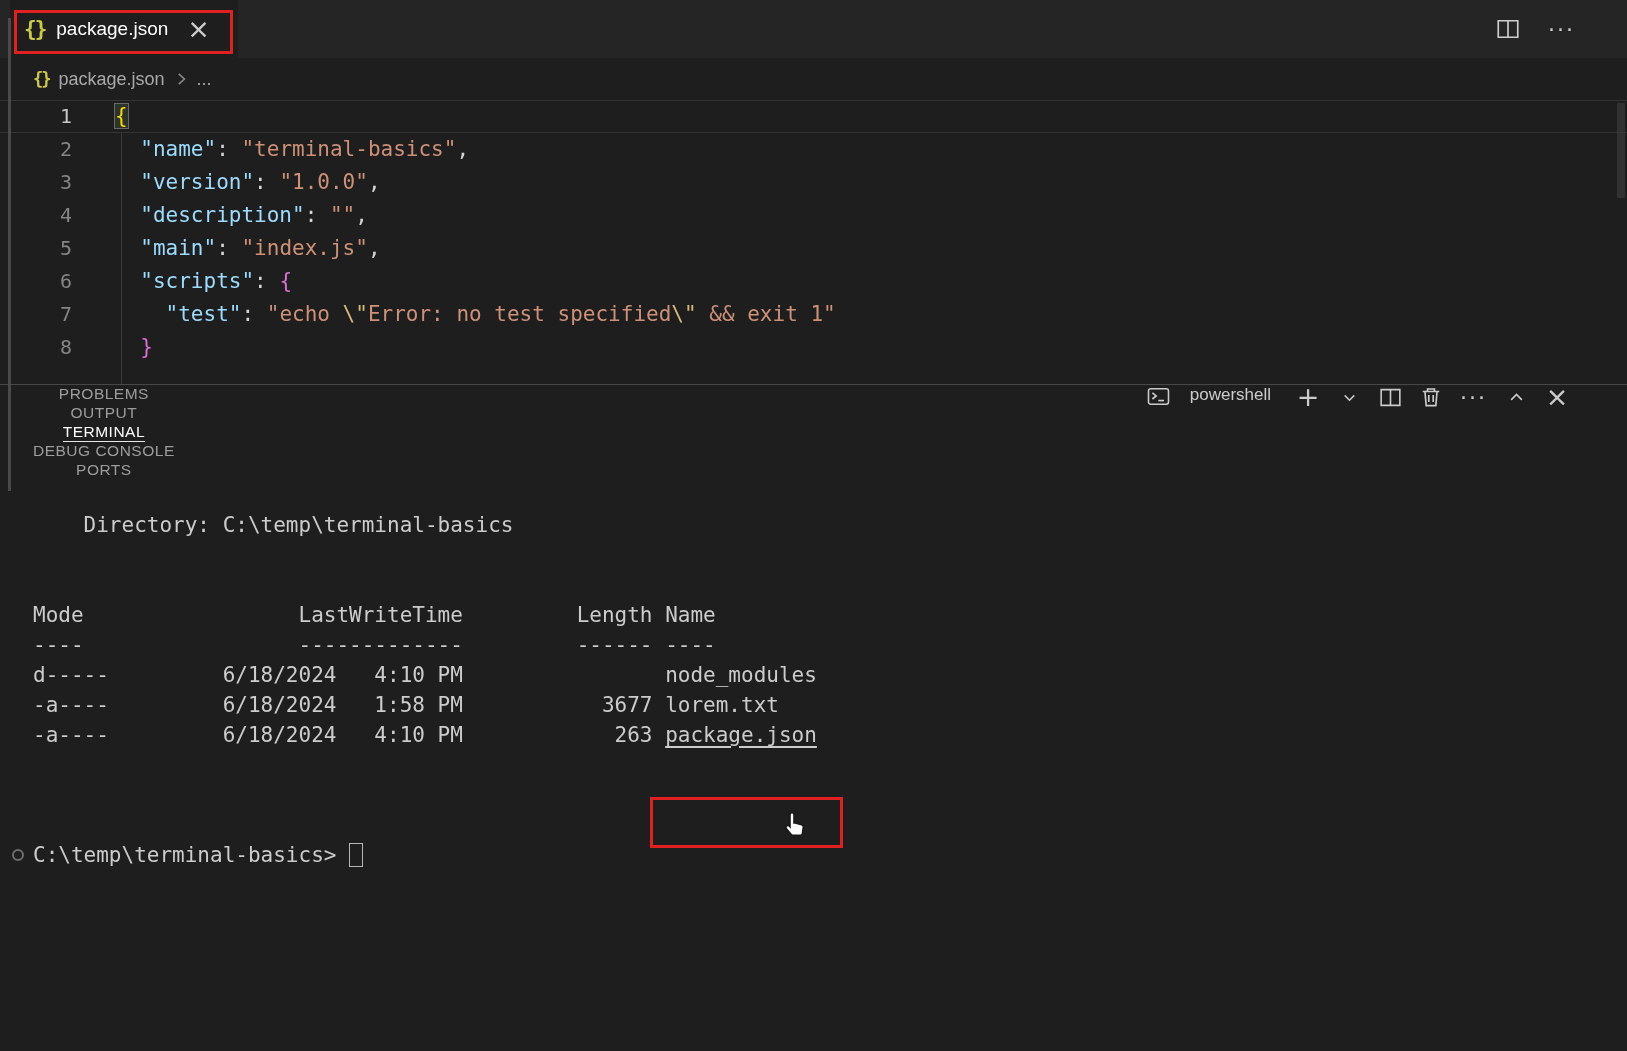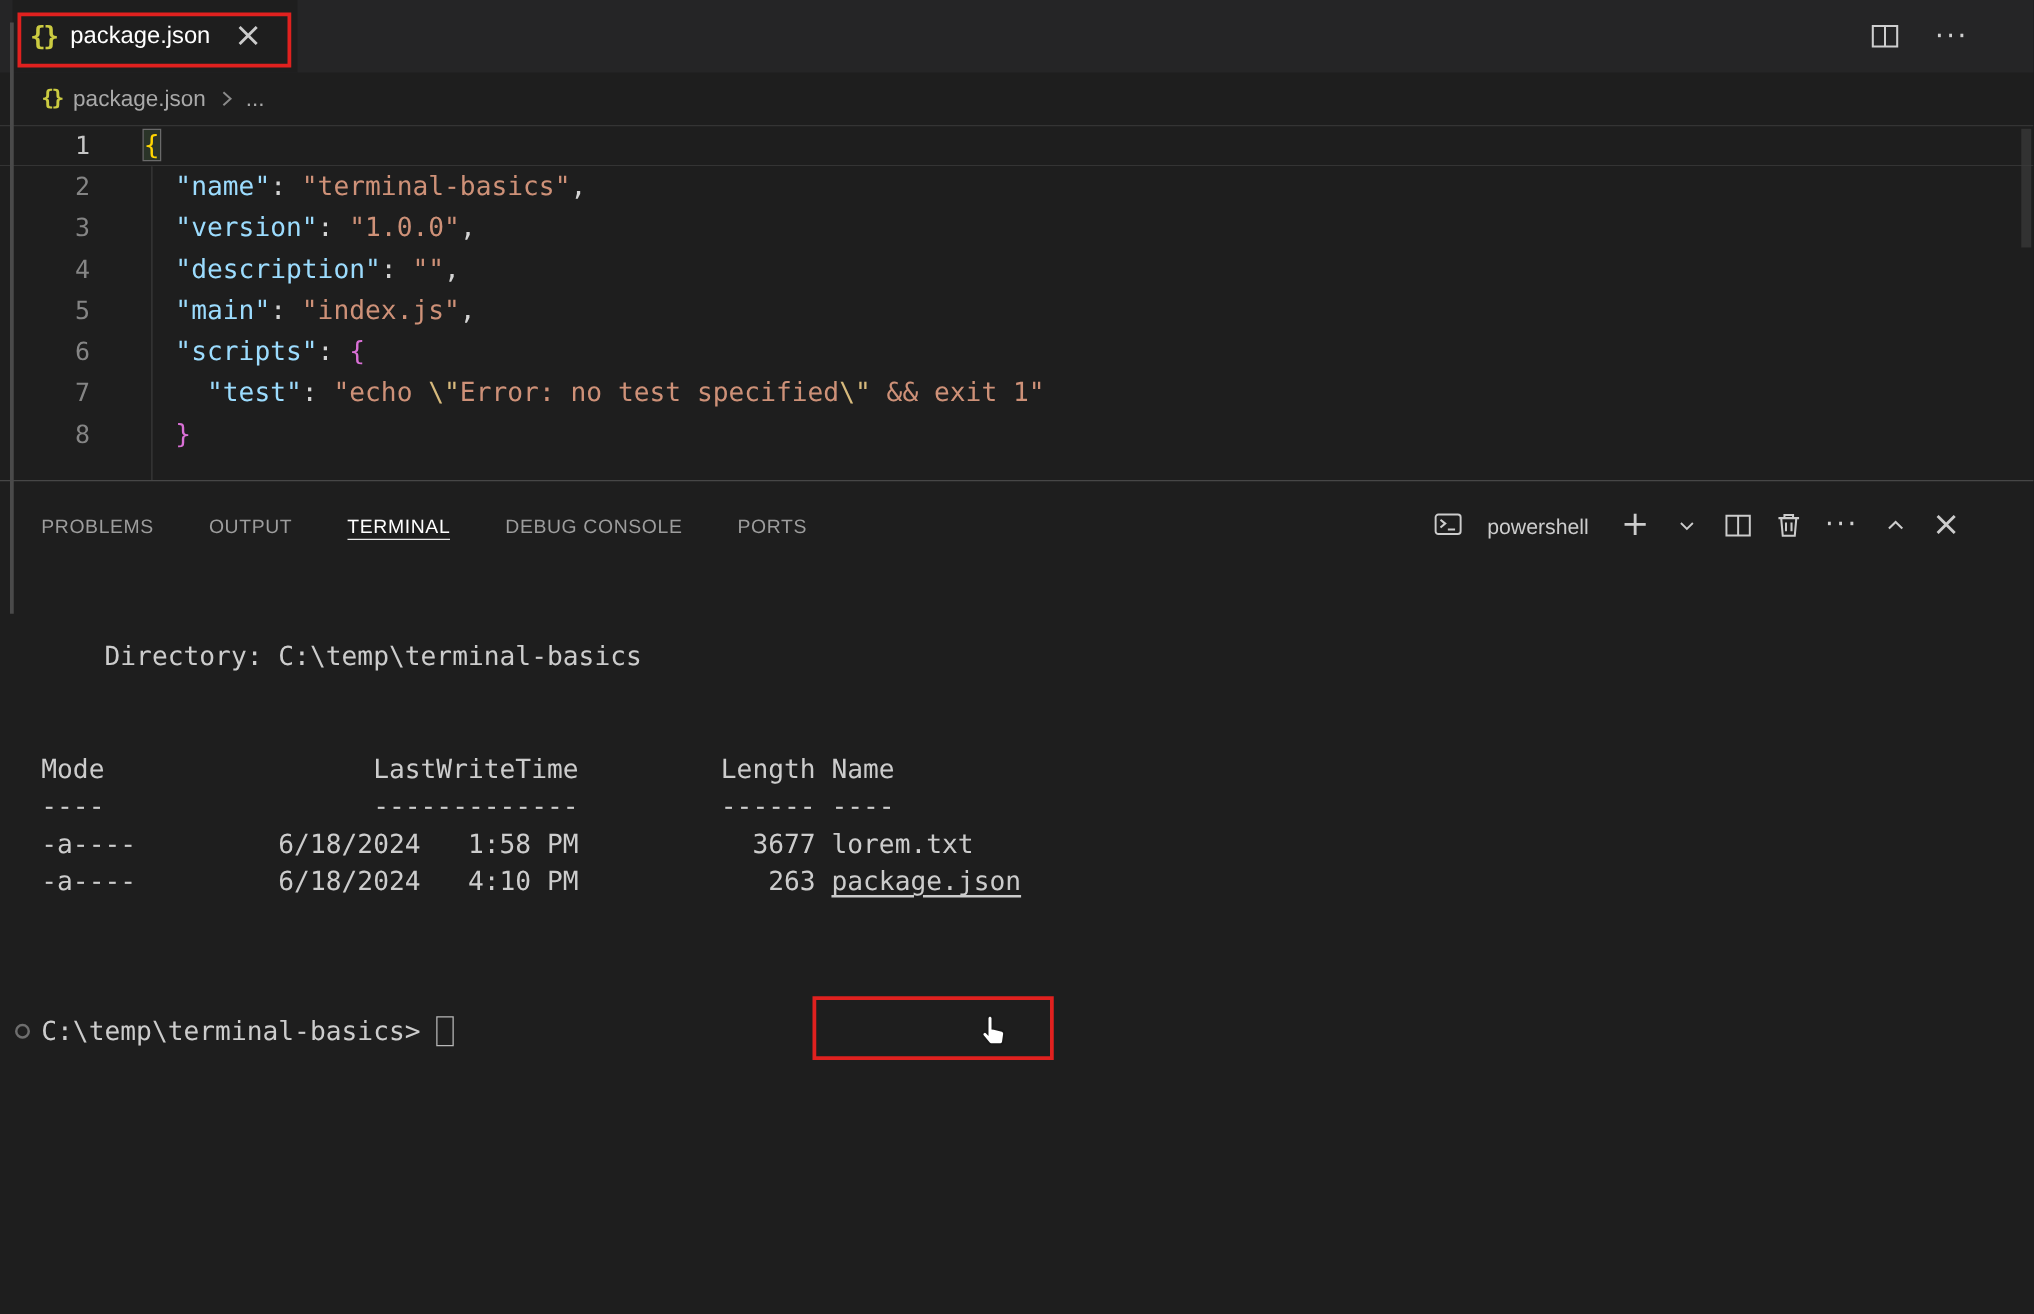--- a/index.html
+++ b/index.html
@@ -37,21 +37,21 @@
   #indent-guide{position:absolute;left:121px;top:33px;width:1px;height:251px;background:#3a3a3a;}
   #editor-scrollbar{position:absolute;right:2px;top:3px;width:8px;height:95px;background:#3a3a3a;opacity:.7;}
 
   
   #divider{position:absolute;left:0;top:384px;width:100%;height:1px;background:#474747;}
   #panelbar{position:absolute;left:0;top:385px;width:100%;height:47px;display:flex;align-items:stretch;
             padding-left:33px;box-sizing:border-box;}
   .ptab{display:flex;align-items:center;margin-right:44px;color:#9d9d9d;font-size:15.5px;
         letter-spacing:.5px;border-bottom:1.5px solid transparent;box-sizing:border-box;}
   .ptab.active{color:#ffffff;border-bottom-color:#e7e7e7;}
-  #panel-actions{position:absolute;right:58px;top:385px;height:47px;display:flex;align-items:flex-end;gap:17px;color:#cccccc;}
+  #panel-actions{position:absolute;right:58px;top:385px;height:47px;display:flex;align-items:flex-start;gap:17px;color:#cccccc;}
   #panel-actions .lbl{font-size:17px;margin-left:2px;margin-right:8px;}
   .ibtn{display:flex;align-items:center;justify-content:center;width:24px;height:24px;}
   .plus{font-size:27px;font-weight:normal;color:#cccccc;font-family:"DejaVu Sans",sans-serif;line-height:22px;}
   .xclose{font-size:27px;color:#cccccc;font-family:"DejaVu Sans",sans-serif;line-height:22px;}
 
   
   #terminal{position:absolute;left:0;top:432px;width:100%;height:619px;}
   #term-rows{padding:18px 0 0 33px;}
   .trow{height:30px;line-height:30px;white-space:pre;position:relative;
         font-family:"DejaVu Sans Mono",monospace;font-size:21px;color:#cccccc;}
@@ -113,21 +113,21 @@
         <div class="cline"><span class="ln">7</span><span class="ctext"><span class="tk-fg">    </span><span class="tk-key">"test"</span><span class="tk-fg">: </span><span class="tk-str">"echo </span><span class="tk-esc">\"</span><span class="tk-str">Error: no test specified</span><span class="tk-esc">\"</span><span class="tk-str"> &amp;&amp; exit 1"</span></span></div>
         <div class="cline"><span class="ln">8</span><span class="ctext"><span class="tk-fg">  </span><span class="tk-b2">}</span></span></div>
       </div>
     <div id="indent-guide"></div>
     <div id="editor-scrollbar"></div>
   </div>
 
   <div id="divider"></div>
 
   <div id="panelbar">
-    <div id="panel-tabs-list" style="display:flex;align-items:flex-end;">
+    <div id="panel-tabs-list" style="display:flex;align-items:center;flex-direction:column;">
         <div class="ptab">PROBLEMS</div>
         <div class="ptab">OUTPUT</div>
         <div class="ptab active">TERMINAL</div>
         <div class="ptab">DEBUG CONSOLE</div>
         <div class="ptab">PORTS</div>
       </div>
   </div>
   <div id="panel-actions">
     <span class="ibtn">
       <svg width="23" height="20" viewBox="0 0 20 18">
@@ -164,20 +164,21 @@
 
   <div id="terminal">
     <div id="term-rows">
         <div class="trow"></div>
         <div class="trow"></div>
         <div class="trow"><span class="ts-t">    Directory: C:\temp\terminal-basics</span></div>
         <div class="trow"></div>
         <div class="trow"></div>
         <div class="trow"><span class="ts-t">Mode                 LastWriteTime         Length Name</span></div>
         <div class="trow"><span class="ts-t">----                 -------------         ------ ----</span></div>
+        <div class="trow"><span class="ts-t">d-----         6/18/2024   4:10 PM                node_modules</span></div>
         <div class="trow"><span class="ts-t">-a----         6/18/2024   1:58 PM           3677 lorem.txt</span></div>
         <div class="trow"><span class="ts-t">-a----         6/18/2024   4:10 PM            263 </span><span class="ts-link">package.json</span></div>
         <div class="trow"></div>
         <div class="trow"></div>
         <div class="trow"></div>
         <div class="trow"><span class="deco prompt"></span><span class="ts-t">C:\temp\terminal-basics&gt; </span><span class="tcursor"></span></div>
       </div>
   </div>
   <div id="term-leftbar"></div>
 

